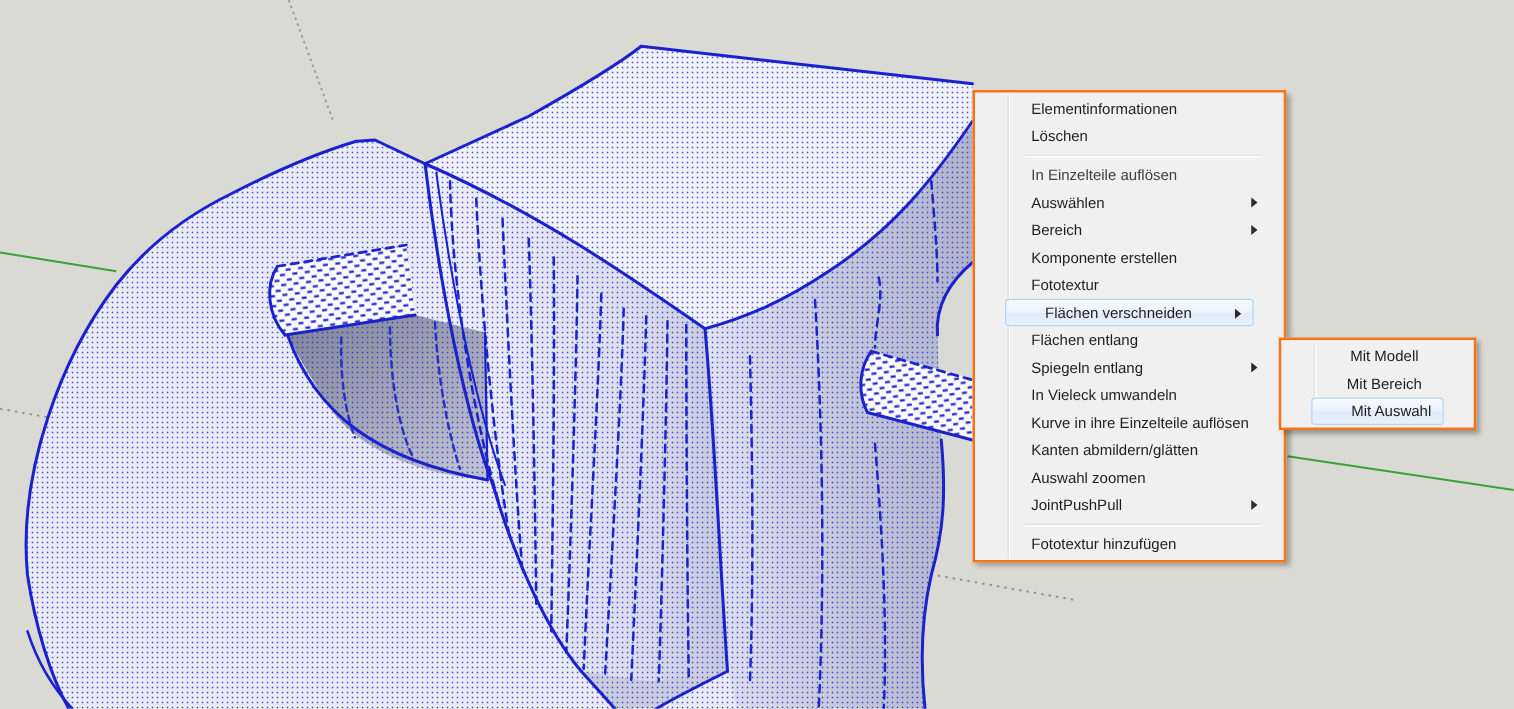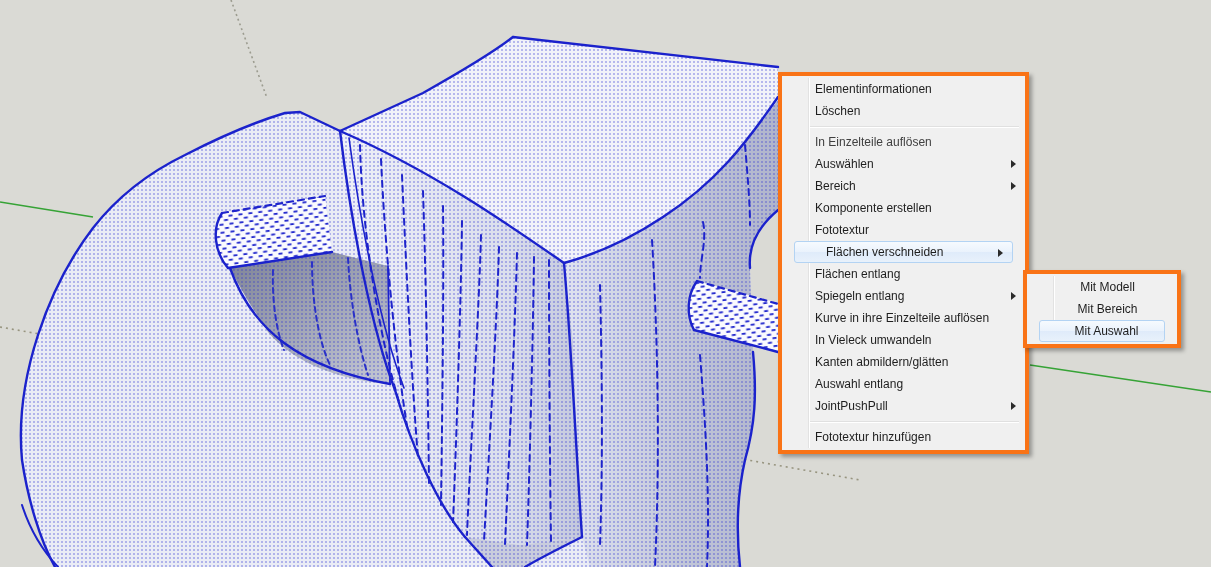--- a/index.html
+++ b/index.html
@@ -8,23 +8,23 @@
     position:relative;
     font-family:"Liberation Sans","DejaVu Sans",sans-serif;
     background:#DADAD5;
   }
   #scene { position:absolute; left:0; top:0; width:1211px; height:567px; }
 
   
   .ctx-menu {
     position:absolute;
     background:#F0F0F0;
-    border:4px solid #f97316;
+    border:2px solid #f97316;
     box-shadow:3px 3px 4px rgba(0,0,0,0.32);
-    padding:2px 0;
+    padding:2px 12px;
     font-size:12px;
     color:#1E1E1E;
     z-index:10;
   }
   .ctx-menu::before {           
     content:"";
     position:absolute; left:26px; top:2px; bottom:2px; width:2px;
     background:linear-gradient(to right,#E2E2E2 50%,#FFFFFF 50%);
   }
   #main-menu    { left:778px; top:72px;  width:251px; }
@@ -208,24 +208,24 @@
     <div class="menu-item">Löschen</div>
     <div class="menu-sep"></div>
     <div class="menu-item disabled">In Einzelteile auflösen</div>
     <div class="menu-item">Auswählen<span class="arrow"></span></div>
     <div class="menu-item">Bereich<span class="arrow"></span></div>
     <div class="menu-item">Komponente erstellen</div>
     <div class="menu-item">Fototextur</div>
     <div class="menu-item highlighted">Flächen verschneiden<span class="arrow"></span></div>
     <div class="menu-item">Flächen entlang</div>
     <div class="menu-item">Spiegeln entlang<span class="arrow"></span></div>
+    <div class="menu-item">In Vieleck umwandeln</div>
     <div class="menu-item">Kurve in ihre Einzelteile auflösen</div>
-    <div class="menu-item">In Vieleck umwandeln</div>
     <div class="menu-item">Kanten abmildern/glätten</div>
-    <div class="menu-item">Auswahl entlang</div>
+    <div class="menu-item">Auswahl zoomen</div>
     <div class="menu-item">JointPushPull<span class="arrow"></span></div>
     <div class="menu-sep"></div>
     <div class="menu-item">Fototextur hinzufügen</div>
   </div>
 
 <div id="sub-menu" class="ctx-menu">
     <div class="menu-item">Mit Modell</div>
     <div class="menu-item">Mit Bereich</div>
     <div class="menu-item highlighted">Mit Auswahl</div>
   </div>

